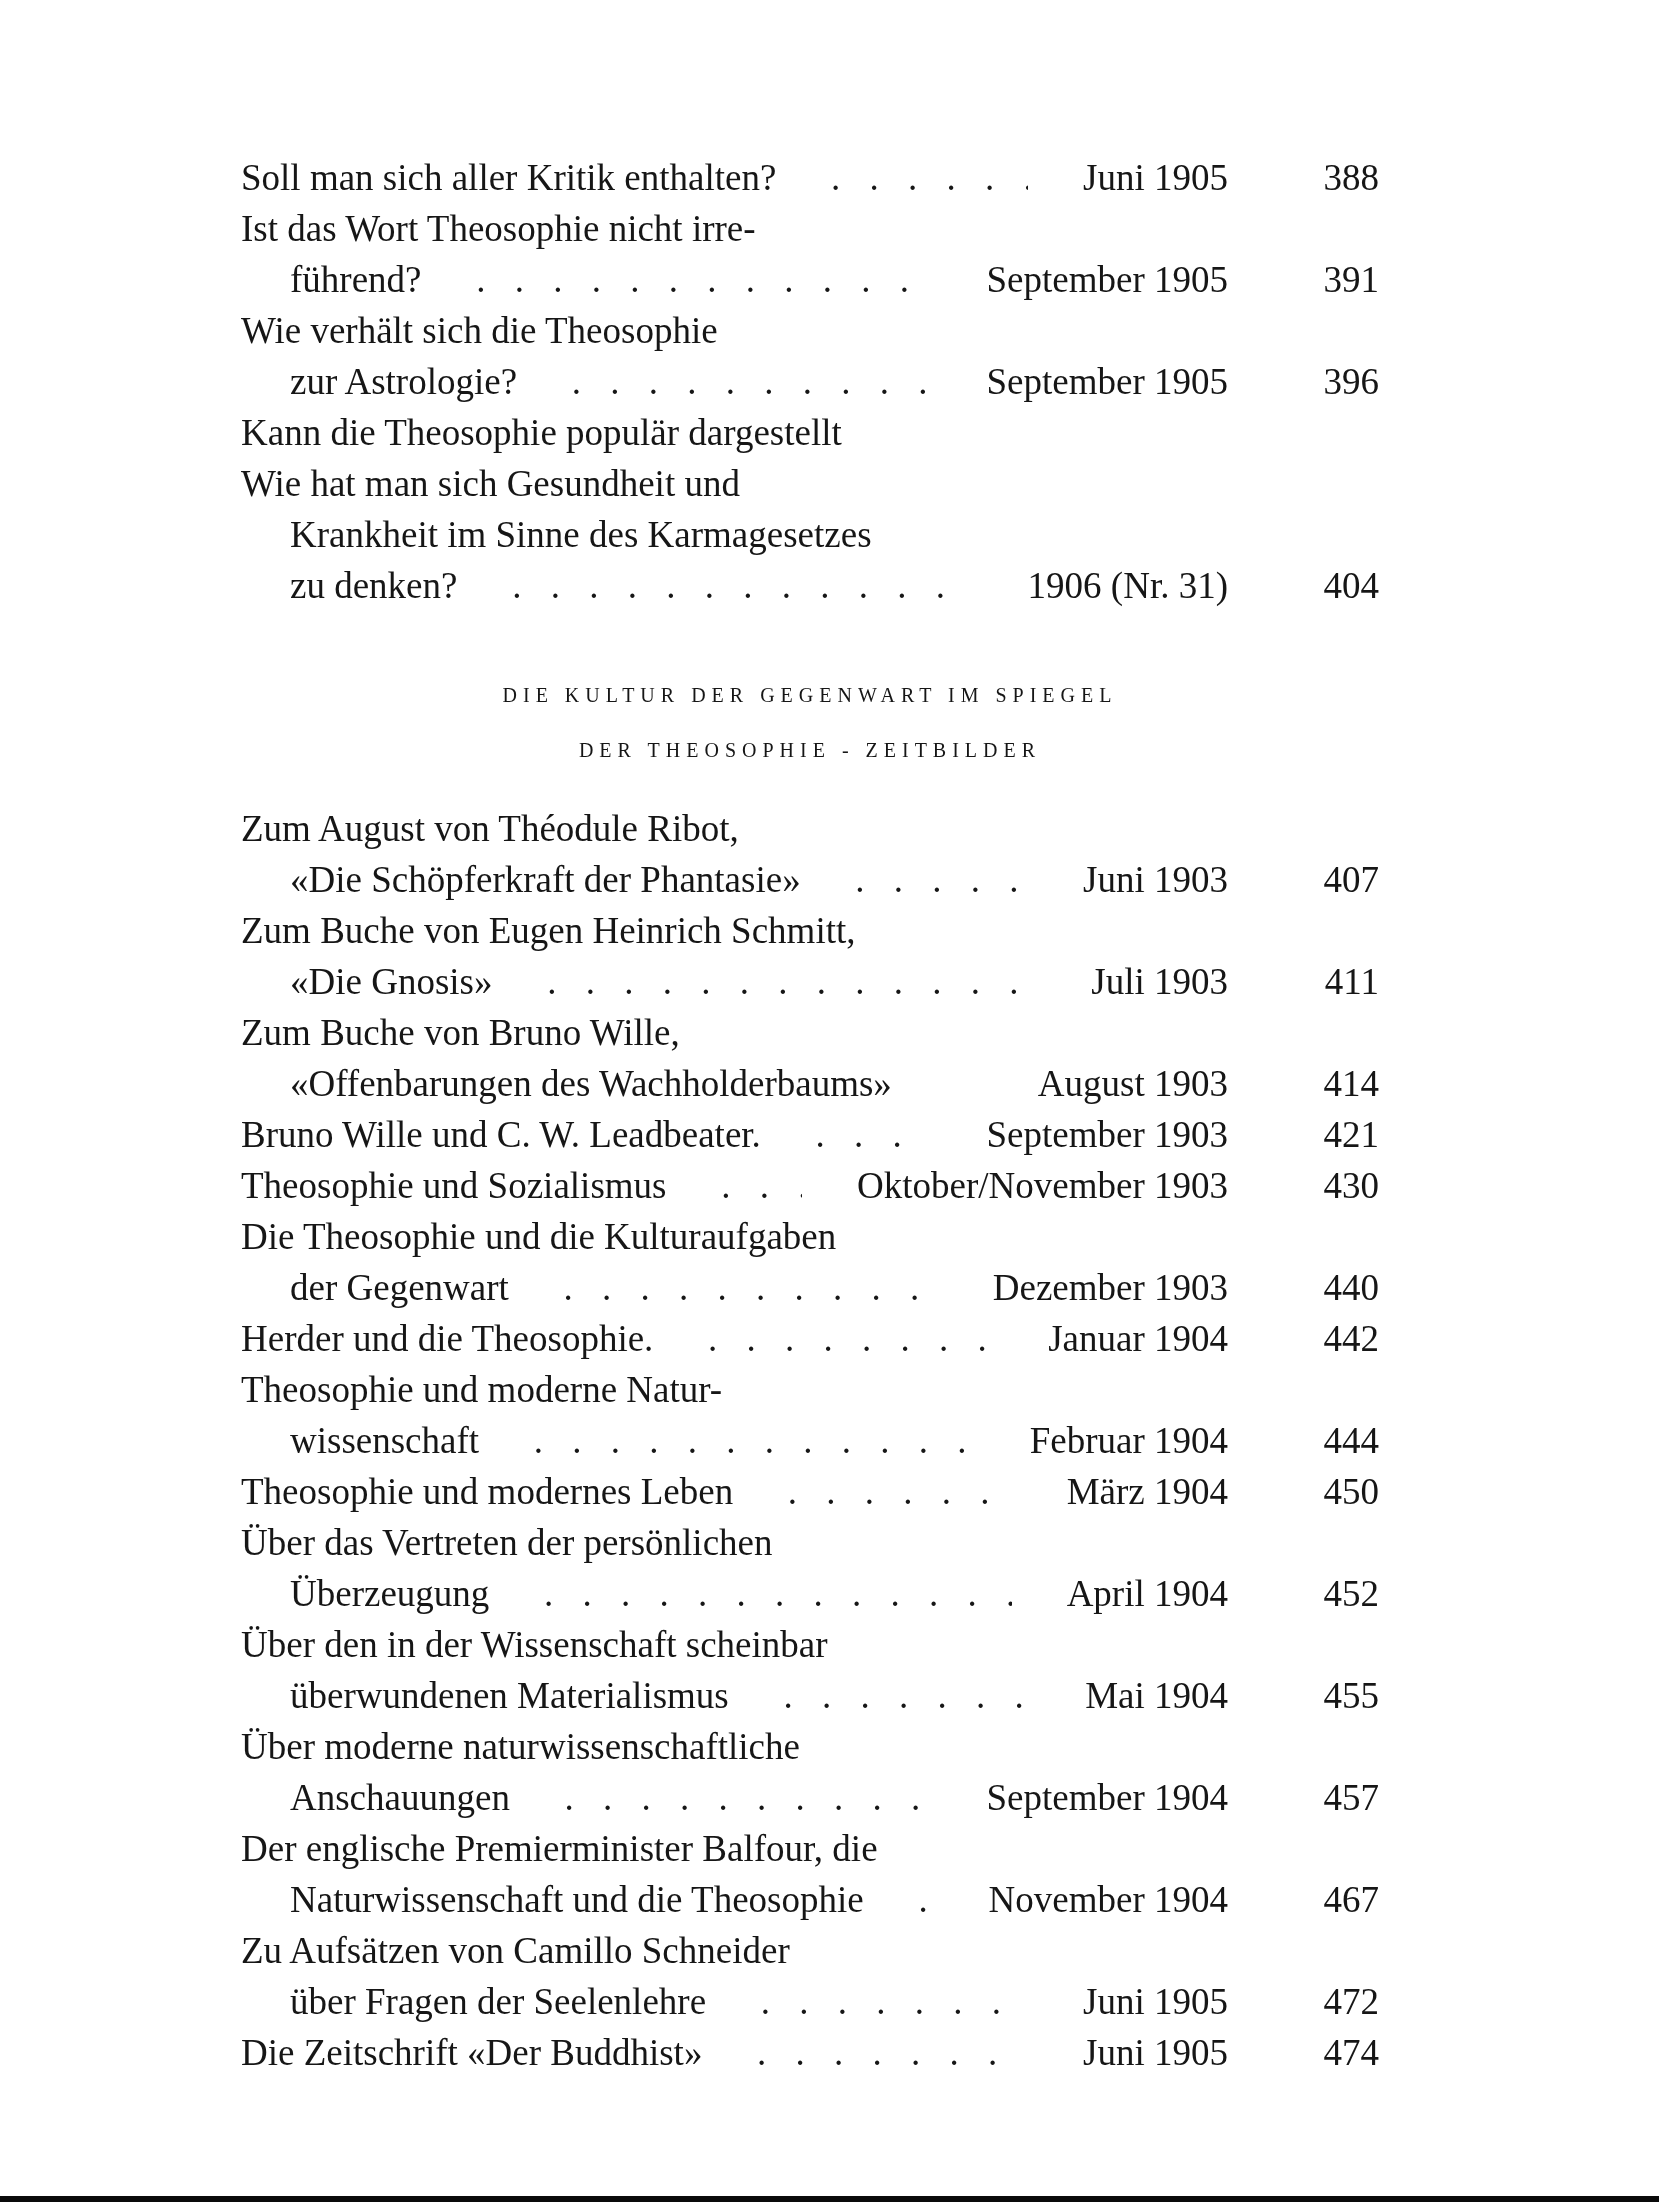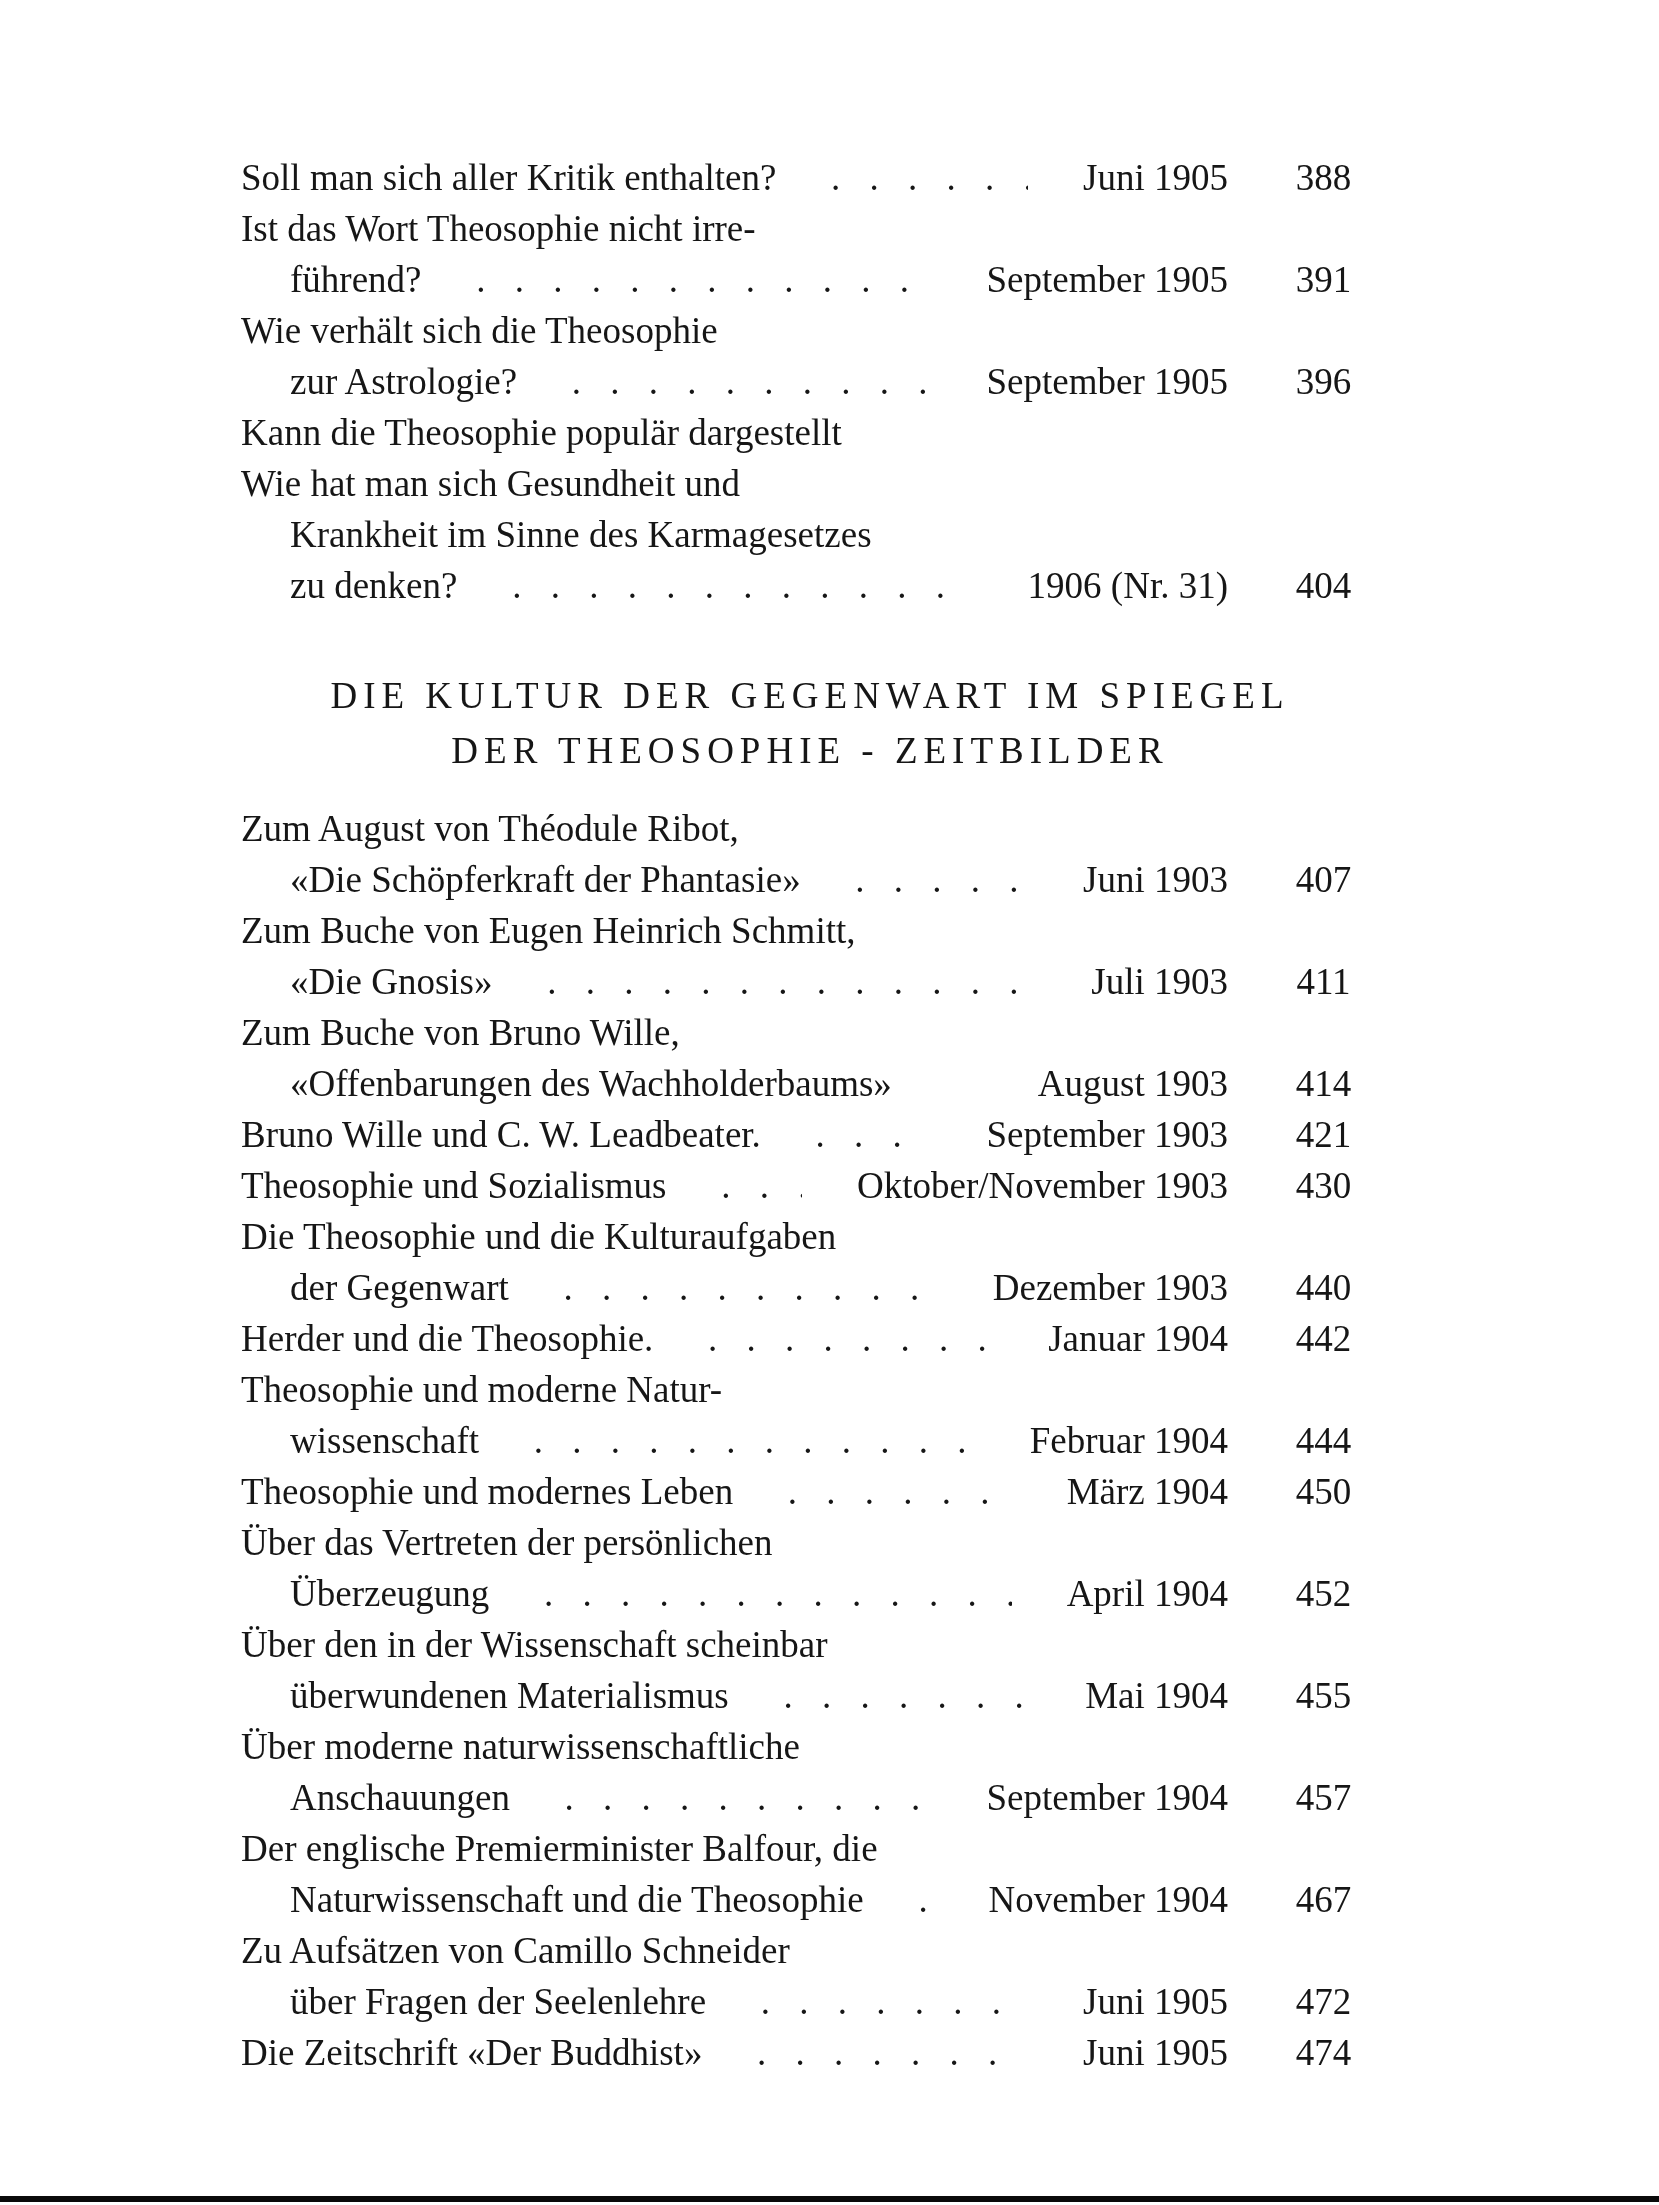--- a/index.html
+++ b/index.html
@@ -32,27 +32,27 @@
     white-space: nowrap;
     margin: 0 14.7px;
   }
   .leader.dotted::after {
     content: ". . . . . . . . . . . . . . . . . . . . . . . . . . . . . . . . . . . . . . . . . . . .";
     letter-spacing: 10px;
   }
   .date { white-space: nowrap; }
   .pagenum {
     flex: 0 0 111px;
-    text-align: center;
+    text-align: right;
     white-space: nowrap;
   }
   .section-heading {
     margin: 57px 0 25px 0;
     text-align: center;
-    font-size: 37px;
+    font-size: 20px;
     font-weight: 400;
     letter-spacing: 6px;
     line-height: 55px;
   }
   .heading-line { display: block; }
   .scan-line-bottom {
     position: absolute;
     left: 0;
     right: 0;
     bottom: 3.3px;

